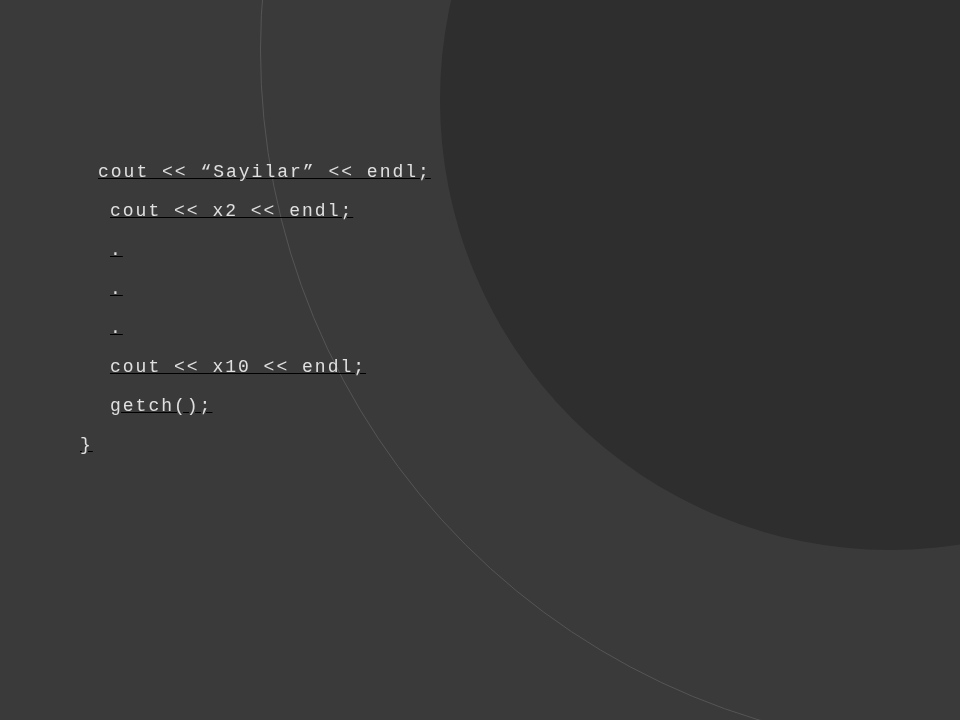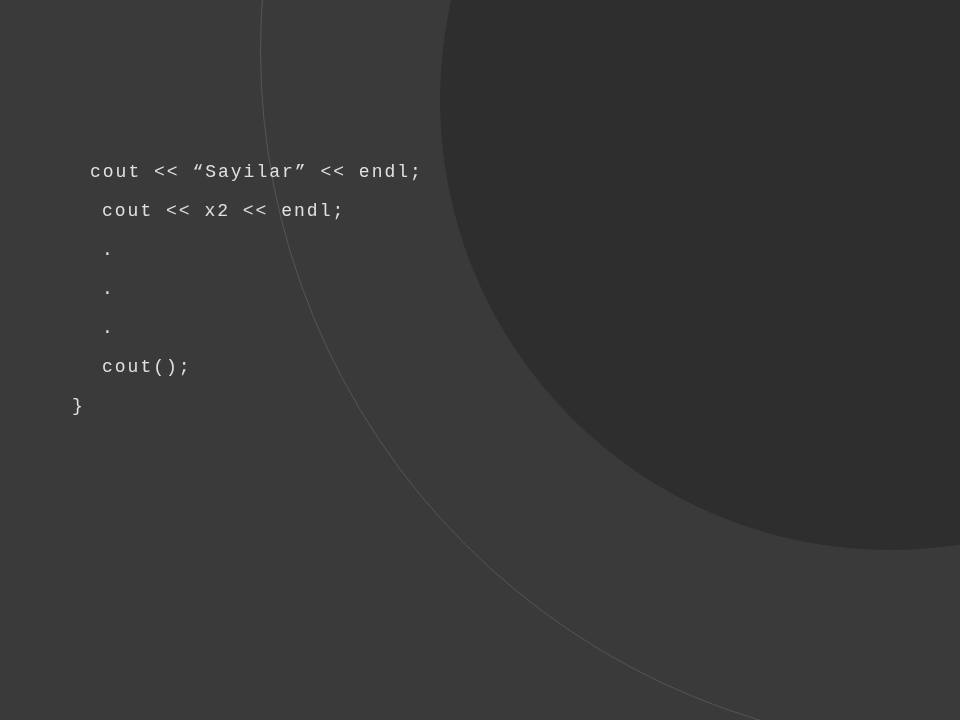--- a/index.html
+++ b/index.html
@@ -40,22 +40,23 @@
       height: 900px;
       border-radius: 50%;
       background: #2e2e2e;
       top: -350px;
       right: -380px;
     }
     
     .content {
       position: absolute;
       top: 163px;
-      left: 90px;
+      left: 98px;
       z-index: 10;
+      text-decoration: underline;
     }
     
     .code-line {
       color: #e0e0e0;
       font-size: 18px;
       letter-spacing: 2px;
       line-height: 1.0;
       margin-bottom: 21px;
       white-space: pre;
       font-weight: 300;
@@ -76,17 +77,18 @@
   <div class="arc-outer"></div>
   <div class="arc-inner"></div>
 </div>
 
 <div class="content">
   <div class="code-line">cout &lt;&lt; “Sayilar” &lt;&lt; endl;</div>
   <div class="code-line indent">cout &lt;&lt; x2 &lt;&lt; endl;</div>
   <div class="code-line indent">.</div>
   <div class="code-line indent">.</div>
   <div class="code-line indent">.</div>
+  <div class="code-line indent">cout &lt;&lt; x10 &lt;&lt; endl;</div>
   <div class="code-line indent"></div>
   <div class="code-line indent"></div>
-  <div class="code-line indent">cout();</div>
+  <div class="code-line indent">getch();</div>
   <div class="code-line outdent">}</div>
 </div>
 
 </body></html>

